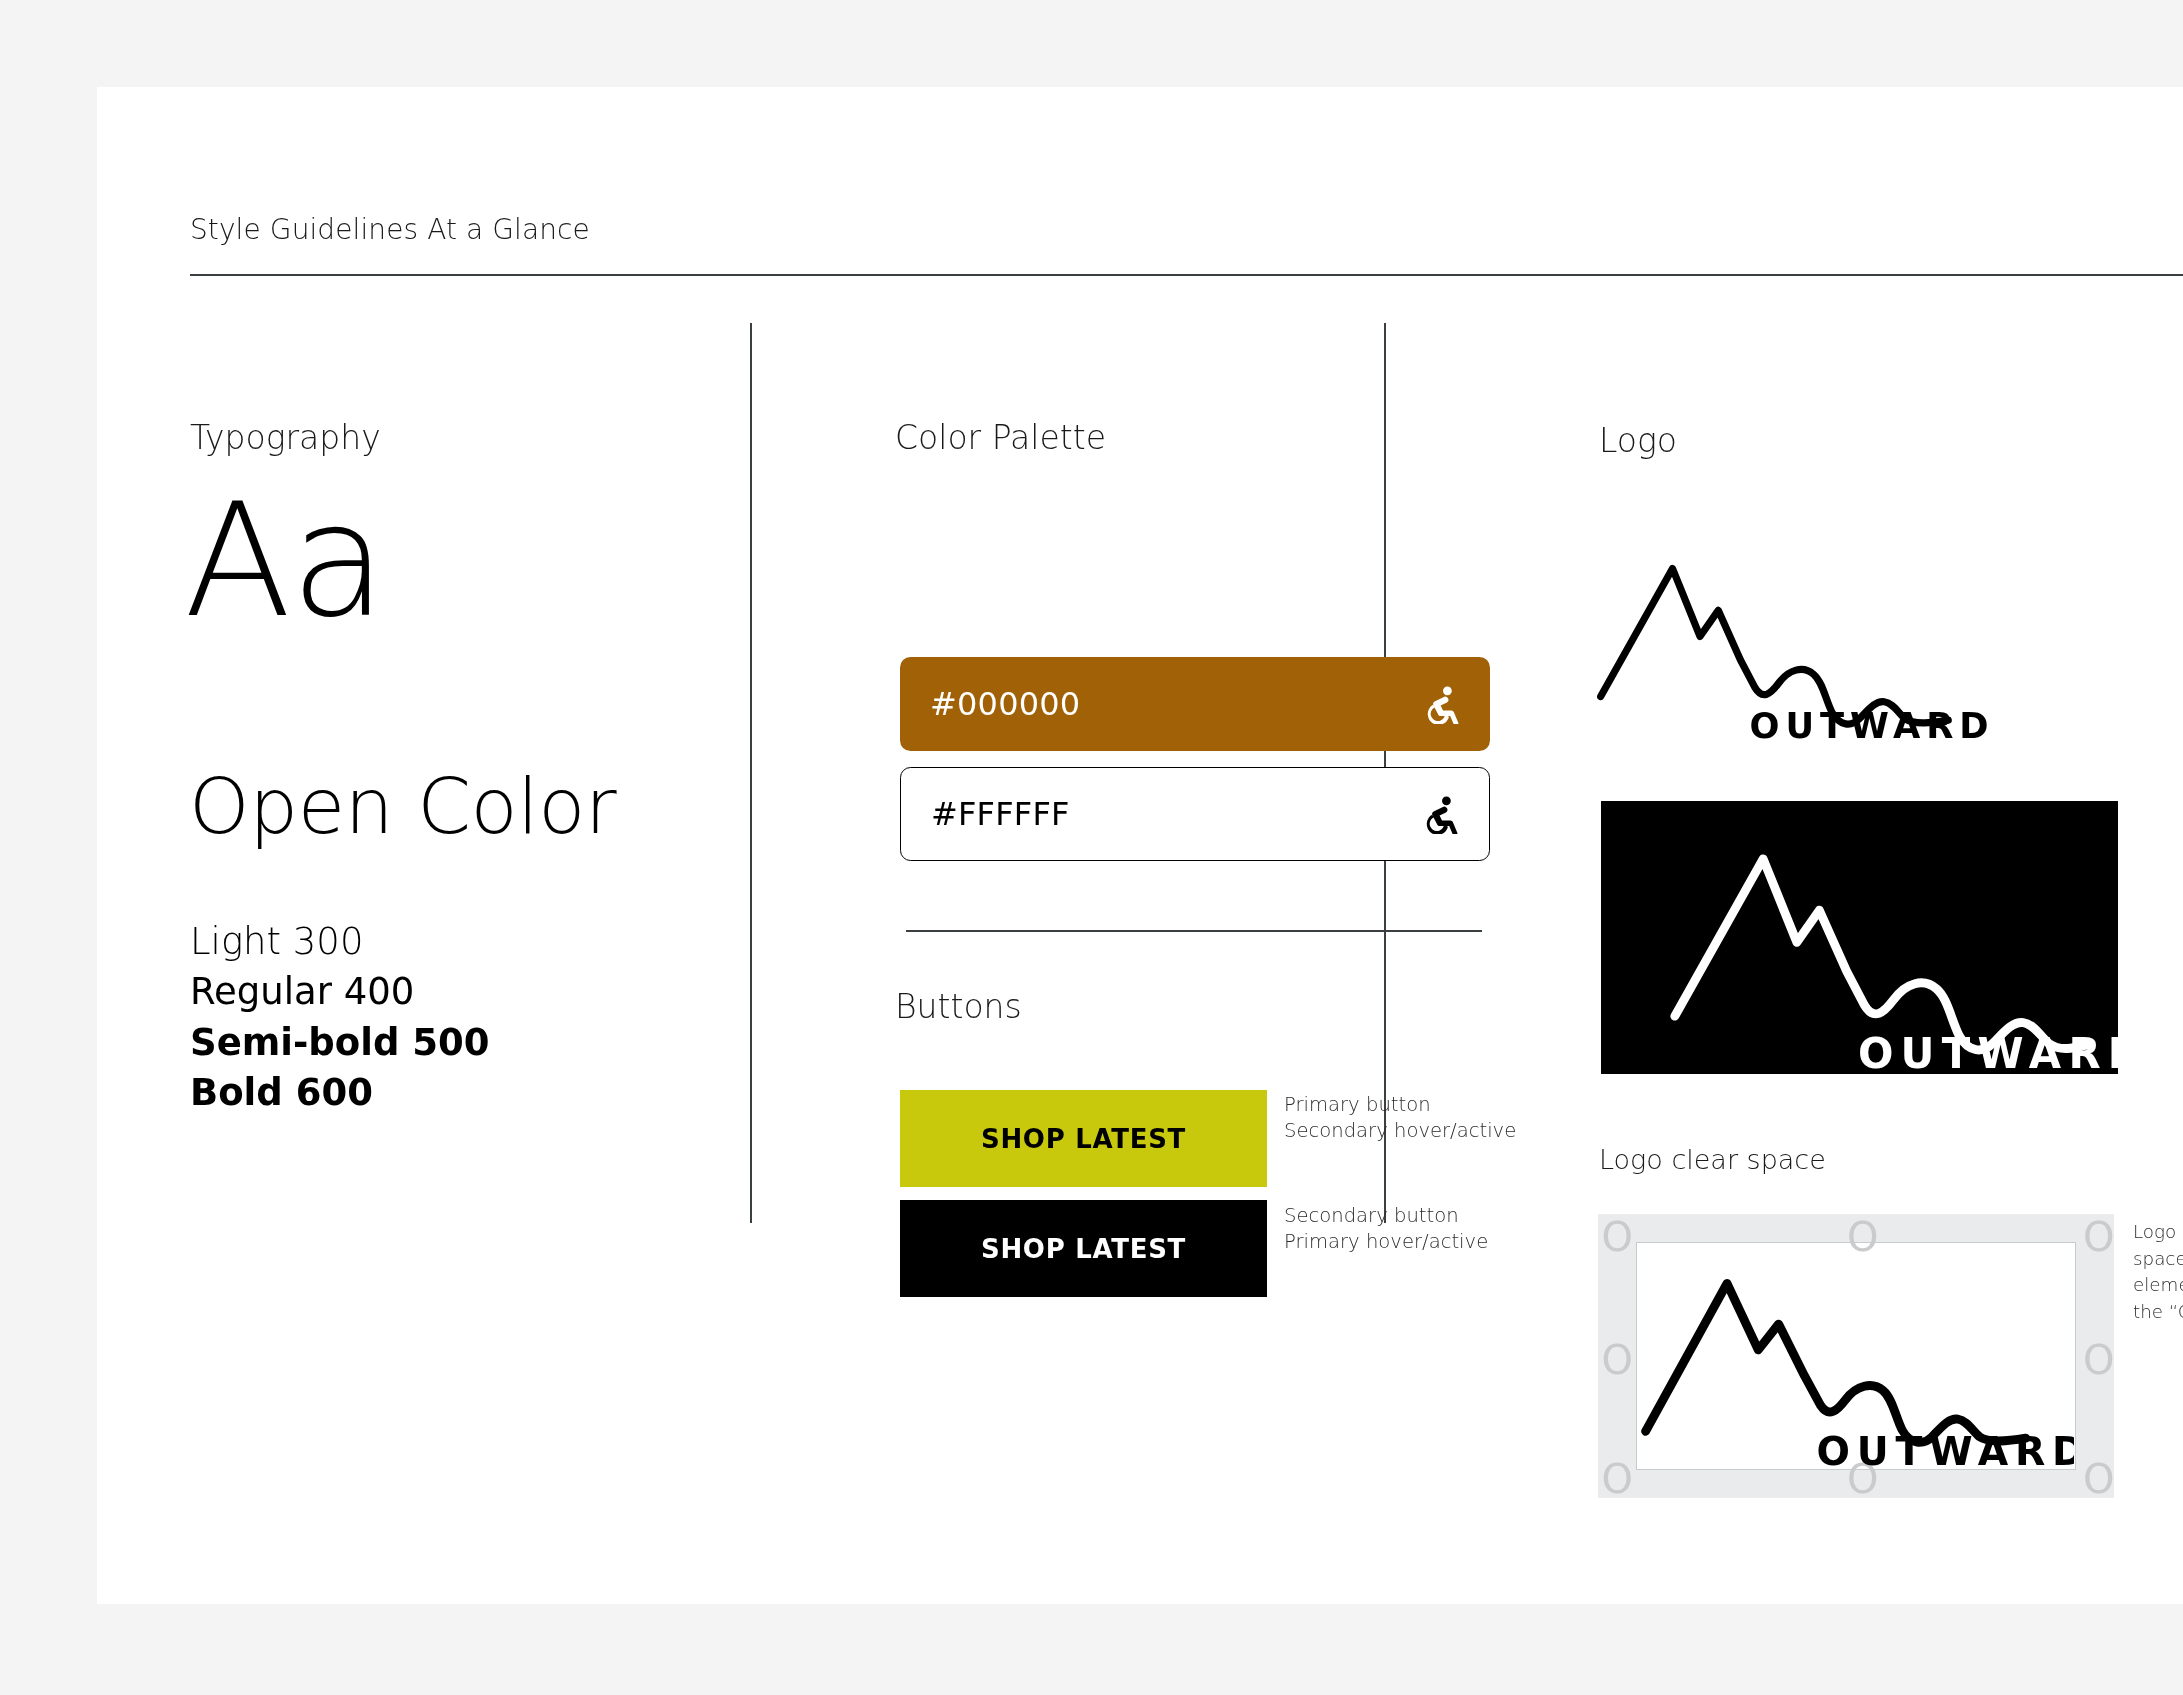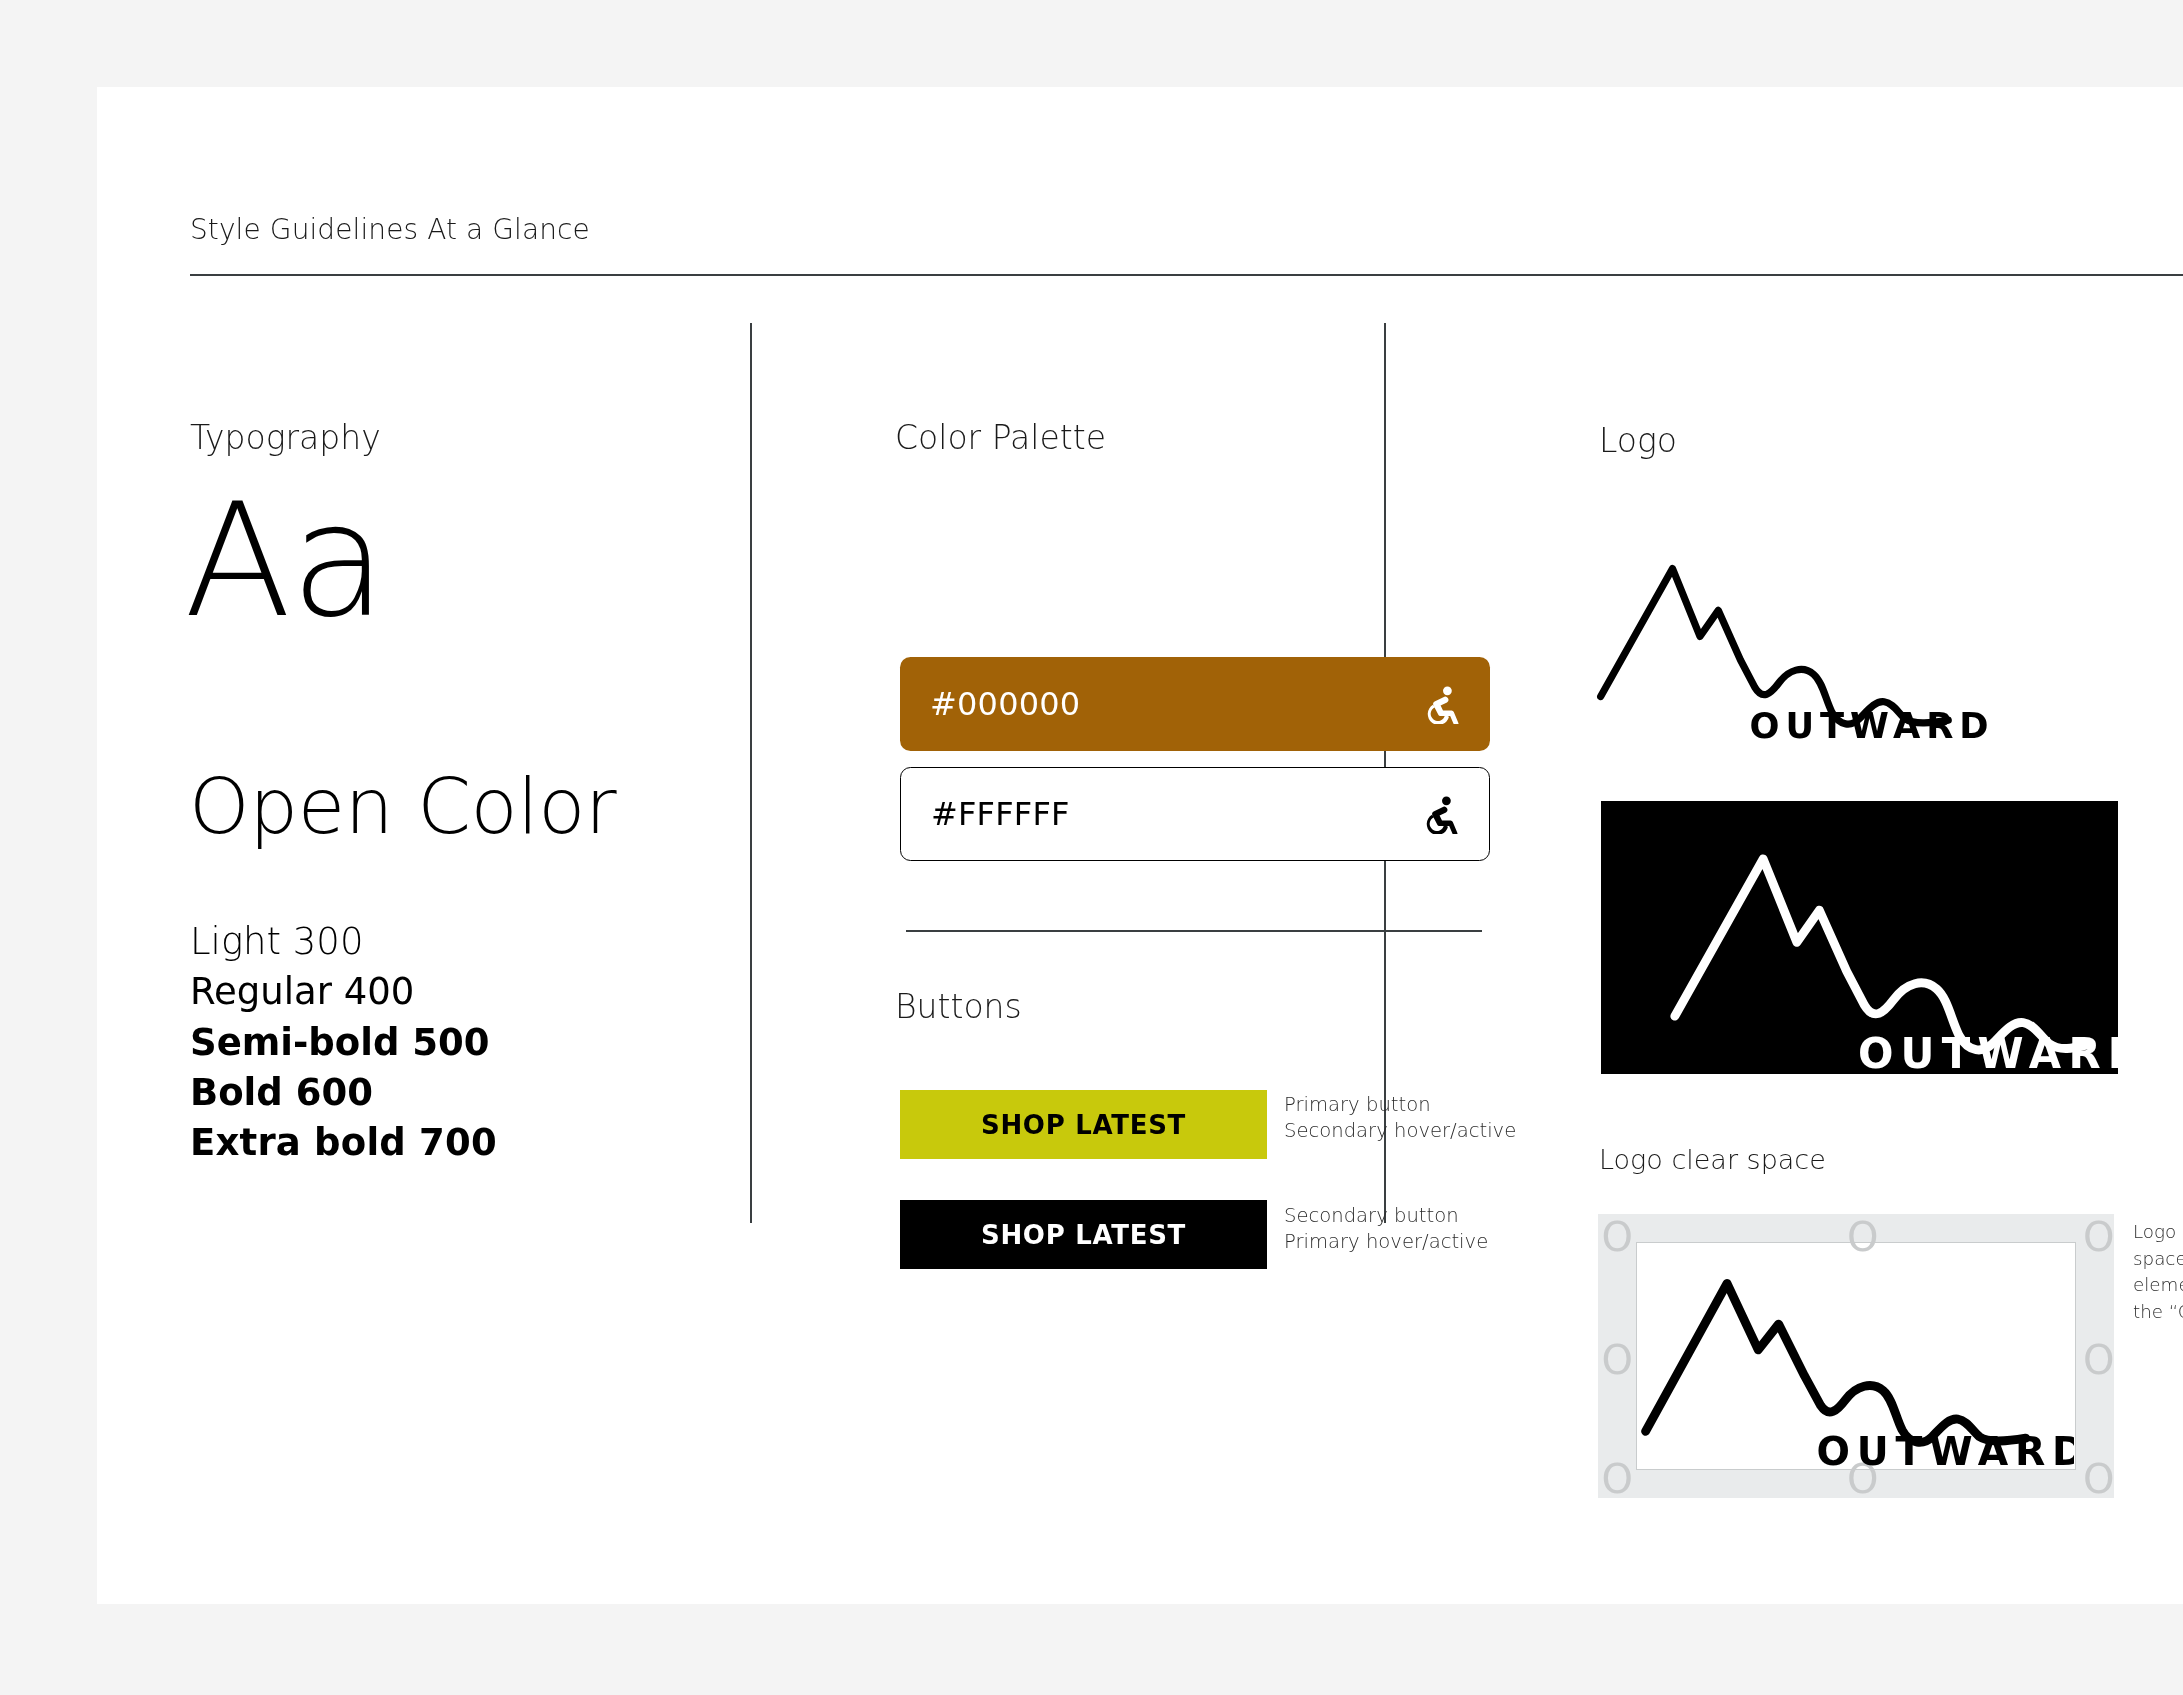--- a/index.html
+++ b/index.html
@@ -137,21 +137,21 @@
     height: 2.2px;
     background: #3a3f41;
   }
 
   #buttons-head { left: 798px; top: 900px; }
 
   .btn {
     position: absolute;
     left: 803px;
     width: 367px;
-    height: 69px;
+    height: 97px;
     display: flex;
     align-items: center;
     justify-content: center;
     font-size: 26px;
     font-weight: 700;
     letter-spacing: 0.7px;
   }
   .btn-primary { top: 1003px; background: #c8c90c; color: #000; }
   .btn-secondary { top: 1113px; background: #000000; color: #fff; }
 
@@ -249,21 +249,20 @@
 
   <div class="sec-head" id="typo-head">Typography</div>
   <div class="aa-specimen">Aa</div>
   <div class="font-name">Open Color</div>
 
   <div class="weights">
     <div class="weight-row w300">Light 300</div>
     <div class="weight-row w400">Regular 400</div>
     <div class="weight-row w500">Semi-bold 500</div>
     <div class="weight-row w600">Bold 600</div>
-    <div class="weight-row w700">Extra bold 700</div>
   </div>
 
   <div class="sec-head" id="color-head">Color Palette</div>
 
 
   <div class="swatch sw2">
     <span class="hex">#000000</span>
     <span class="a11y">
       <svg viewBox="0 0 100 100" class="logo-svg" aria-hidden="true">
         <g fill="#ffffff">

